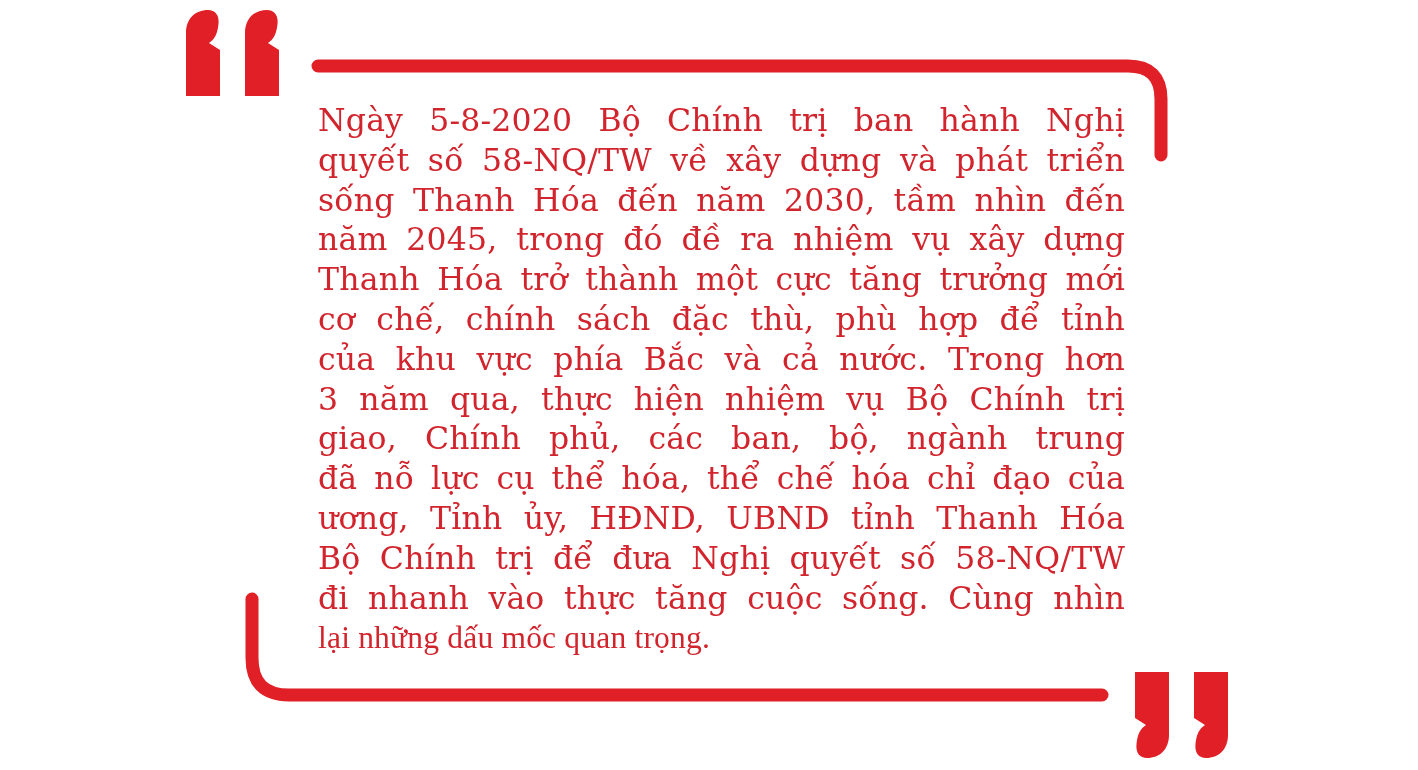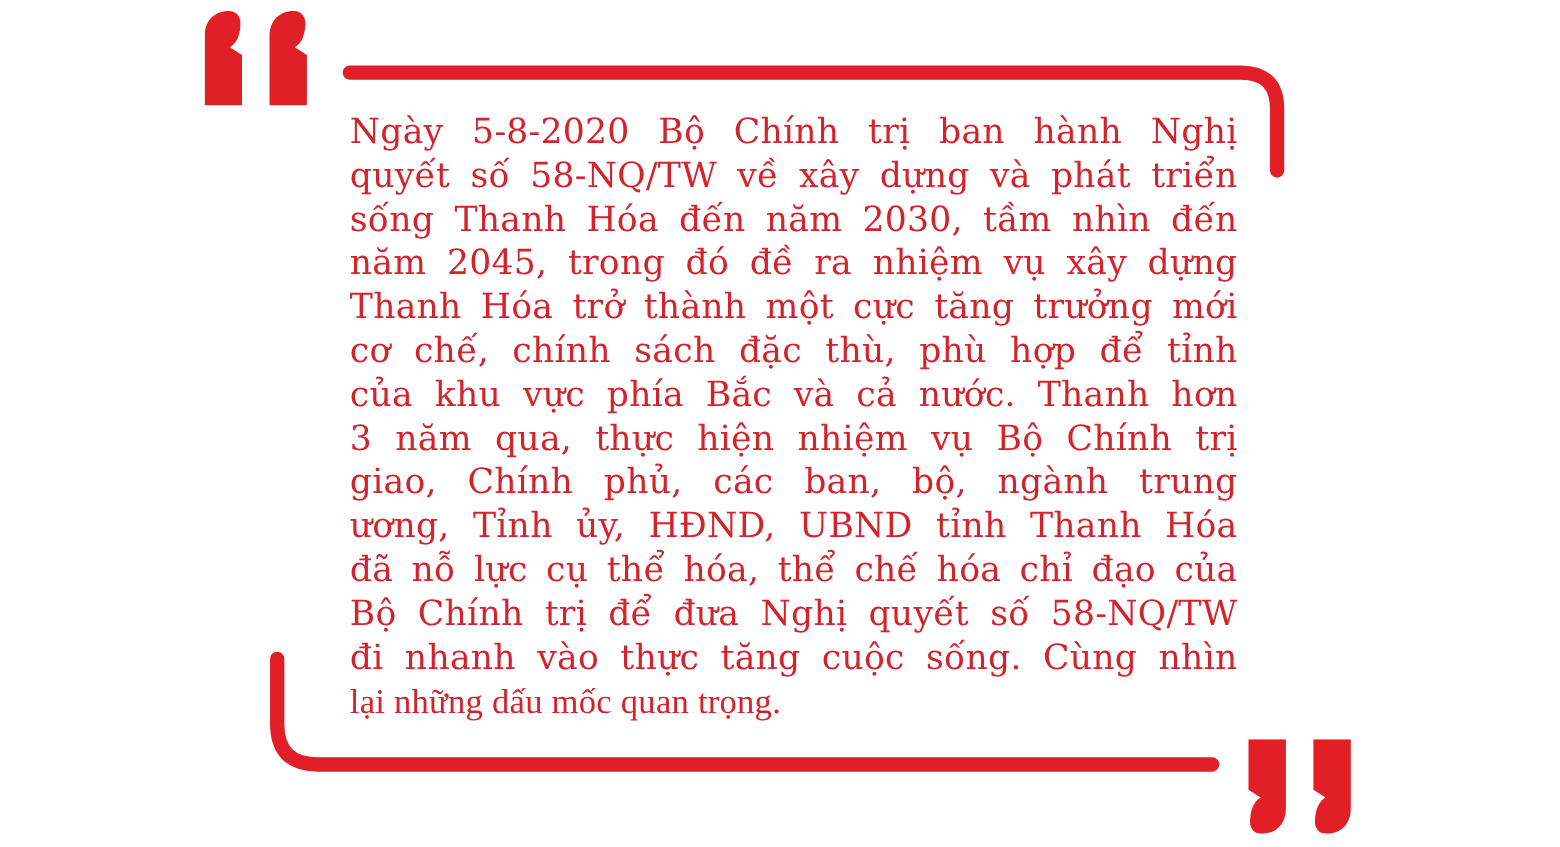--- a/index.html
+++ b/index.html
@@ -76,23 +76,23 @@
     </g>
   </svg>
 
   <div class="quote-text">
     <div class="quote-line">Ngày 5-8-2020 Bộ Chính trị ban hành Nghị</div>
     <div class="quote-line">quyết số 58-NQ/TW về xây dựng và phát triển</div>
     <div class="quote-line">sống Thanh Hóa đến năm 2030, tầm nhìn đến</div>
     <div class="quote-line">năm 2045, trong đó đề ra nhiệm vụ xây dựng</div>
     <div class="quote-line">Thanh Hóa trở thành một cực tăng trưởng mới</div>
     <div class="quote-line">cơ chế, chính sách đặc thù, phù hợp để tỉnh</div>
-    <div class="quote-line">của khu vực phía Bắc và cả nước. Thanh hơn</div>
+    <div class="quote-line">của khu vực phía Bắc và cả nước. Trong hơn</div>
     <div class="quote-line">3 năm qua, thực hiện nhiệm vụ Bộ Chính trị</div>
     <div class="quote-line">giao, Chính phủ, các ban, bộ, ngành trung</div>
+    <div class="quote-line">đã nỗ lực cụ thể hóa, thể chế hóa chỉ đạo của</div>
     <div class="quote-line">ương, Tỉnh ủy, HĐND, UBND tỉnh Thanh Hóa</div>
-    <div class="quote-line">đã nỗ lực cụ thể hóa, thể chế hóa chỉ đạo của</div>
     <div class="quote-line">Bộ Chính trị để đưa Nghị quyết số 58-NQ/TW</div>
     <div class="quote-line">đi nhanh vào thực tăng cuộc sống. Cùng nhìn</div>
     <div class="quote-line last">lại những dấu mốc quan trọng.</div>
   </div>
 
 </div>
 
 </body></html>

